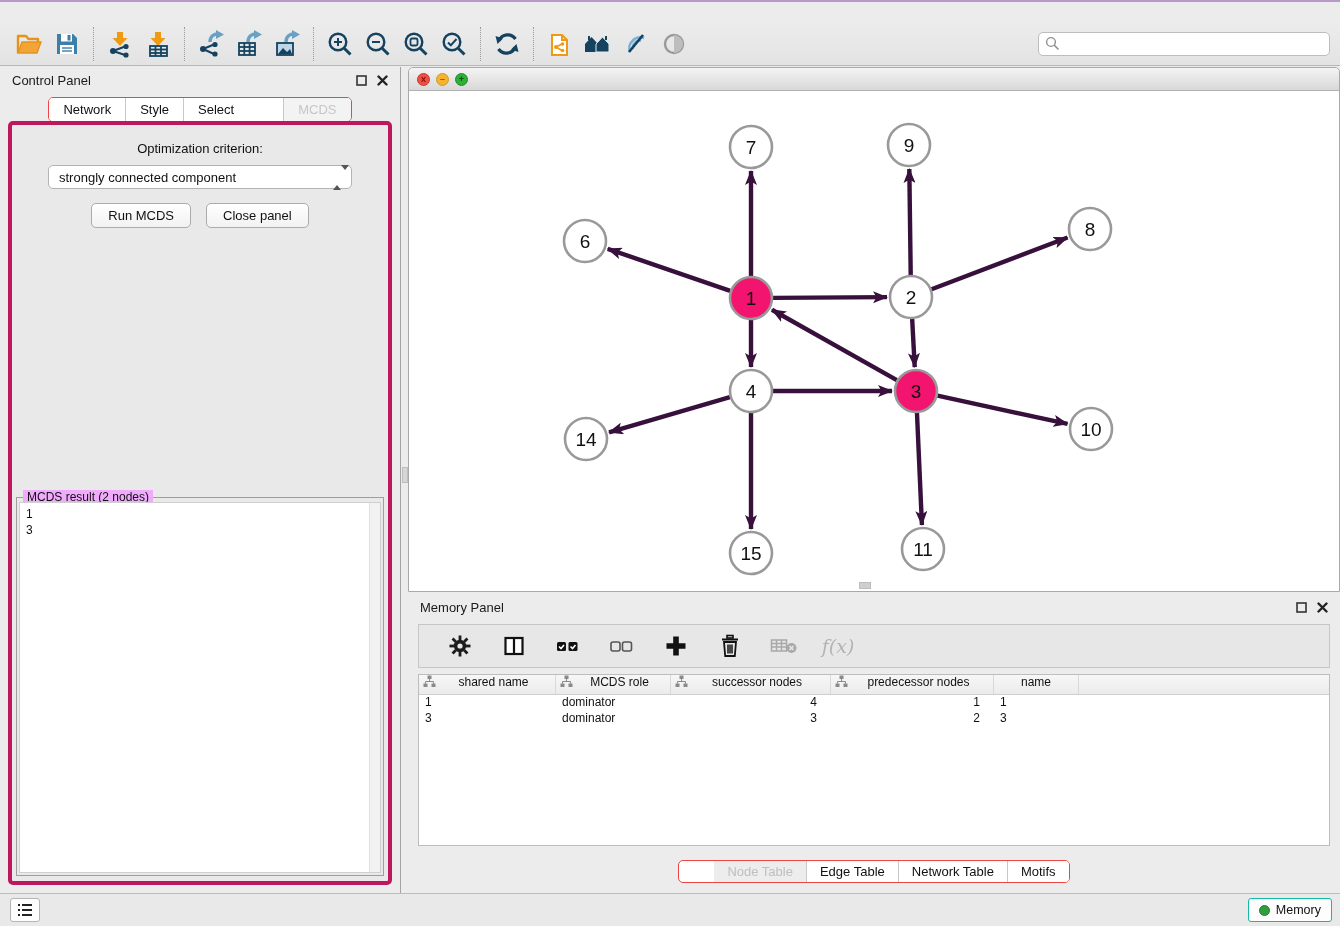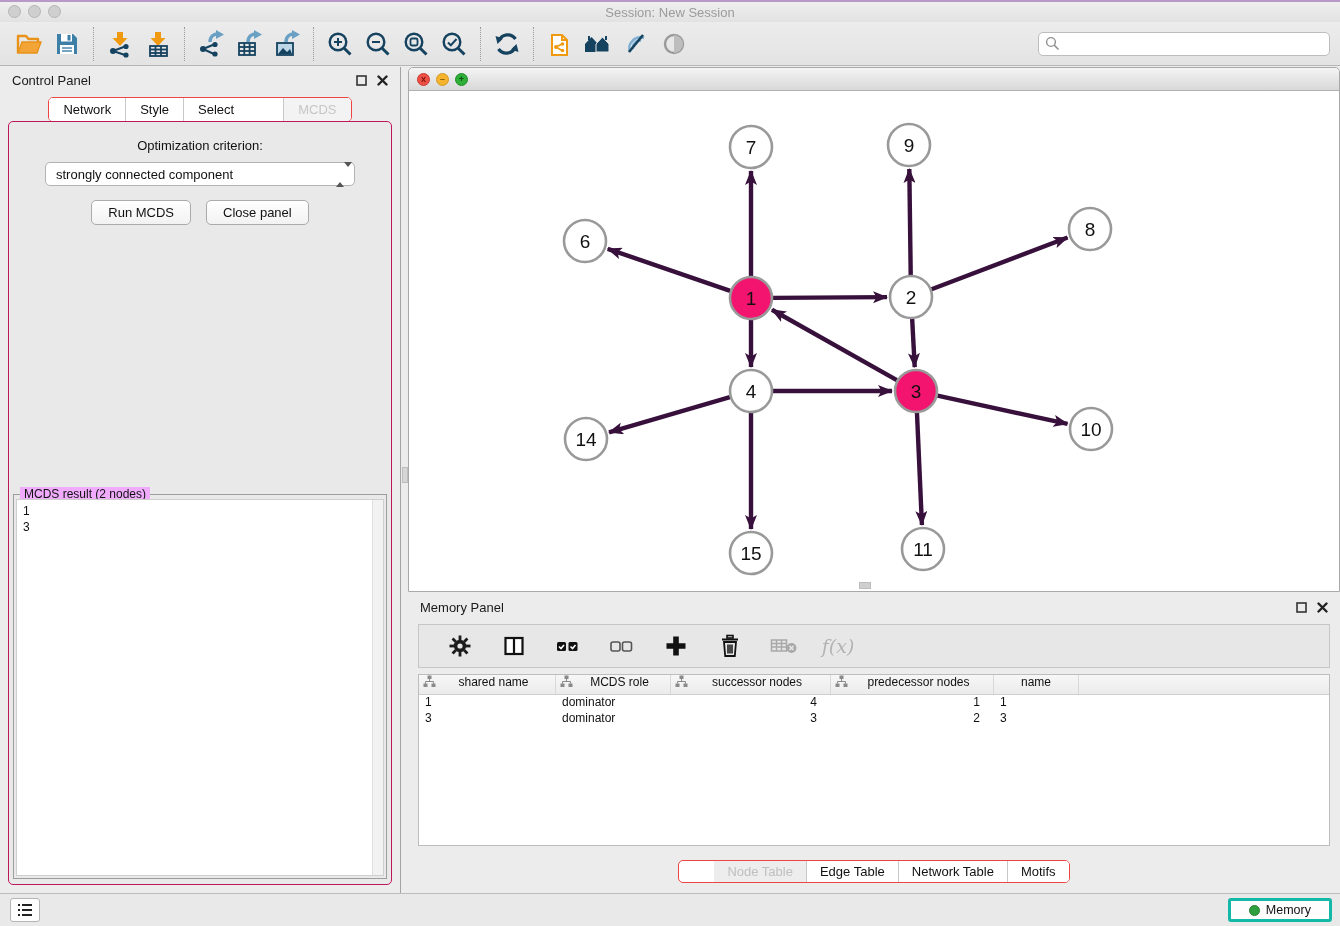--- a/index.html
+++ b/index.html
@@ -31,21 +31,21 @@
   .panel-head .spacer { flex:1; }
   .mini-ic { margin-left:10px; display:flex; align-items:center; }
 
   .cp-tabs { position:absolute; left:0; right:0; top:30px; display:flex; justify-content:center; }
   .seg-group { display:flex; border:1px solid #ef4444; border-radius:5px; overflow:hidden; background:#fff; }
   .seg-tab { padding:4px 14px; font-size:13px; color:#111; background:#fff; border-left:1px solid #c9c9c9; cursor:default; }
   .seg-tab:first-child { border-left:none; }
   .seg-tab.active { background:#f3f3f3; color:#c6c6c6;margin-left:35px; }
 
   .cp-pane { position:absolute; left:8px; right:8px; top:54px; bottom:8px;
-             background:#e9e9e9; border:1px solid #be185d; border-radius:5px; }
+             background:#e9e9e9; border:4px solid #be185d; border-radius:5px; }
   .opt-label { position:absolute; left:0; right:0; top:16px; text-align:center; font-size:13px; color:#111; }
   .select-box { position:absolute; left:36px; right:36px; top:40px; height:24px; background:#fff;
                 border:1px solid #b3b3b3; border-radius:5px; display:flex; align-items:center;
                 padding:0 26px 0 10px; font-size:13px; color:#111; }
   .select-arrows { position:absolute; right:7px; top:4px; width:11px; height:16px; }
   .select-arrows .up { width:0;height:0;border-left:4.5px solid transparent;border-right:4.5px solid transparent;border-bottom:5px solid #555; margin-bottom:4px;}
   .select-arrows .dn { width:0;height:0;border-left:4.5px solid transparent;border-right:4.5px solid transparent;border-top:5px solid #555;}
   .cp-buttons { position:absolute; left:0; right:0; top:78px; display:flex; justify-content:center; gap:15px; }
   .push-btn { background:linear-gradient(#ffffff,#f2f2f2); border:1px solid #ababab; border-radius:5px;
               font-size:13px; color:#111; padding:4px 16px; font-family:inherit; }
@@ -92,40 +92,32 @@
   .align-r { text-align:right; padding-right:13px; }
 
   .tp-tabs { position:absolute; left:0; right:0; top:266px; display:flex; justify-content:center; }
   .tp-tabs .seg-tab { padding:3px 13px; }
   .tp-tabs .seg-tab.active { background:#ededed; color:#bfbfbf; }
 
   
   .statusbar { position:absolute; left:0; top:893px; width:100%; height:33px; background:#e9e9e9; border-top:1px solid #bdbdbd; }
   .status-left-btn { position:absolute; left:10px; top:4px; width:30px; height:24px; background:#fdfdfd;
                      border:1px solid #b5b5b5; border-radius:3px; display:flex; align-items:center; justify-content:center; }
-  .memory-btn { position:absolute; right:8px; top:4px; height:24px; background:#fdfdfd; border:3px solid #14b8a6;
-                border-radius:3px; display:flex; align-items:center; gap:6px; padding:0 18px; font-size:12.5px; color:#111; }
+  .memory-btn { position:absolute; right:8px; top:4px; height:24px; background:#fdfdfd; border:1px solid #14b8a6;
+                border-radius:3px; display:flex; align-items:center; gap:6px; padding:0 10px; font-size:12.5px; color:#111; }
   .mem-dot { width:11px; height:11px; border-radius:50%; background:#2e9e3e; border:1px solid #23832f; }
 
   svg { display:block; }
 </style>
 </head>
 <body>
 
 <div id="app">
 
   <div class="top-accent"></div>
-  <div class="titlebar">
-    <div class="traffic">
-      <div class="dot"></div>
-      <div class="dot"></div>
-      <div class="dot"></div>
-    </div>
-    <div class="title-text">Session: New Session</div>
-  </div>
 
   <div class="toolbar">
     <div class="tb-btn">
       <svg width="28" height="28" viewBox="0 0 28 28">
         <path d="M3 23 V6 h8 l2.5 3 H23 v3" fill="none" stroke="#e8921a" stroke-width="2.4" stroke-linejoin="round"></path>
         <path d="M3 23 L7 12 h19 l-4 11 Z" fill="#f2a536" stroke="#e8921a" stroke-width="1.4"></path>
       </svg>
     </div>
     <div class="tb-btn">
       <svg width="26" height="26" viewBox="0 0 26 26">

